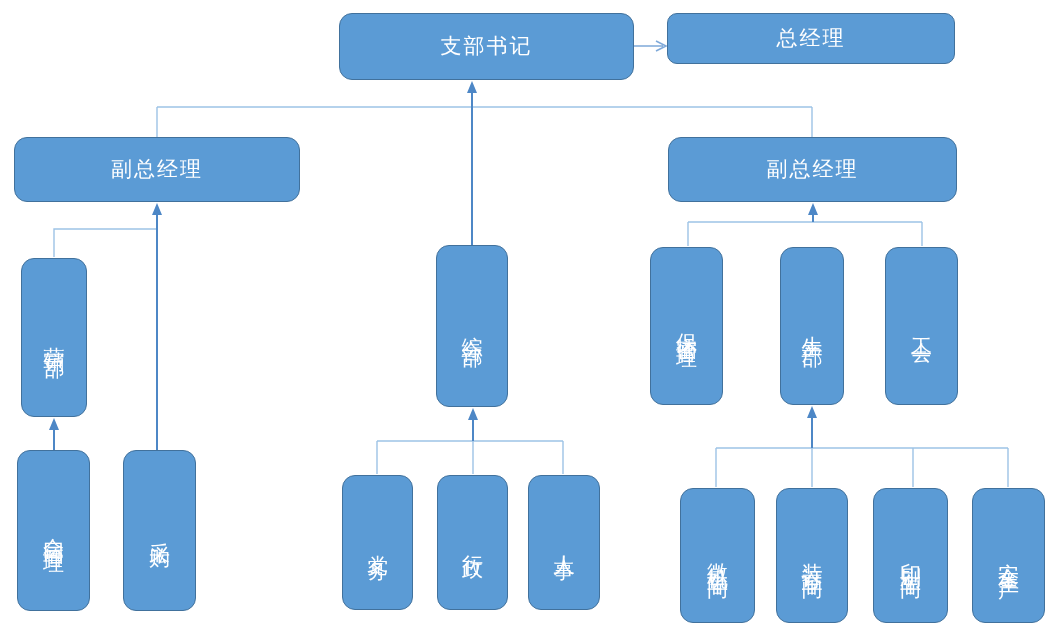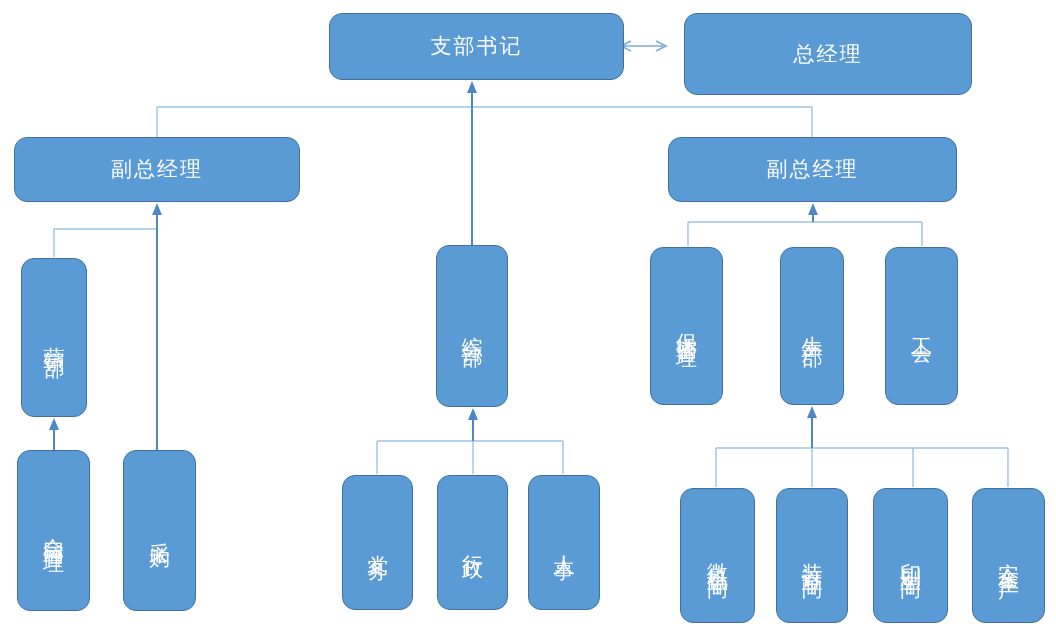--- a/index.html
+++ b/index.html
@@ -44,22 +44,22 @@
     line-height:1.15;
     white-space:nowrap;
   }
   .node.h .label{letter-spacing:2px;}
   .node.v .label{
     writing-mode:vertical-rl;
     text-orientation:upright;
     letter-spacing:5px;
   }
   
-  #n-branch-secretary{left:329px;top:13px;width:295px;height:67px;}
-  #n-general-manager{left:684px;top:13px;width:288px;height:82px;}
+  #n-branch-secretary{left:339px;top:13px;width:295px;height:67px;}
+  #n-general-manager{left:667px;top:13px;width:288px;height:51px;border-radius:10px;}
   #n-deputy-left{left:14px;top:137px;width:286px;height:65px;}
   #n-deputy-right{left:668px;top:137px;width:289px;height:65px;}
   #n-general-affairs{left:436px;top:245px;width:72px;height:162px;}
   #n-marketing{left:21px;top:258px;width:66px;height:159px;}
   #n-contract{left:17px;top:450px;width:73px;height:161px;}
   #n-procurement{left:123px;top:450px;width:73px;height:161px;}
   #n-party{left:342px;top:475px;width:71px;height:135px;}
   #n-admin{left:437px;top:475px;width:71px;height:135px;}
   #n-hr{left:528px;top:475px;width:72px;height:135px;}
   #n-confidentiality{left:650px;top:247px;width:73px;height:158px;}

